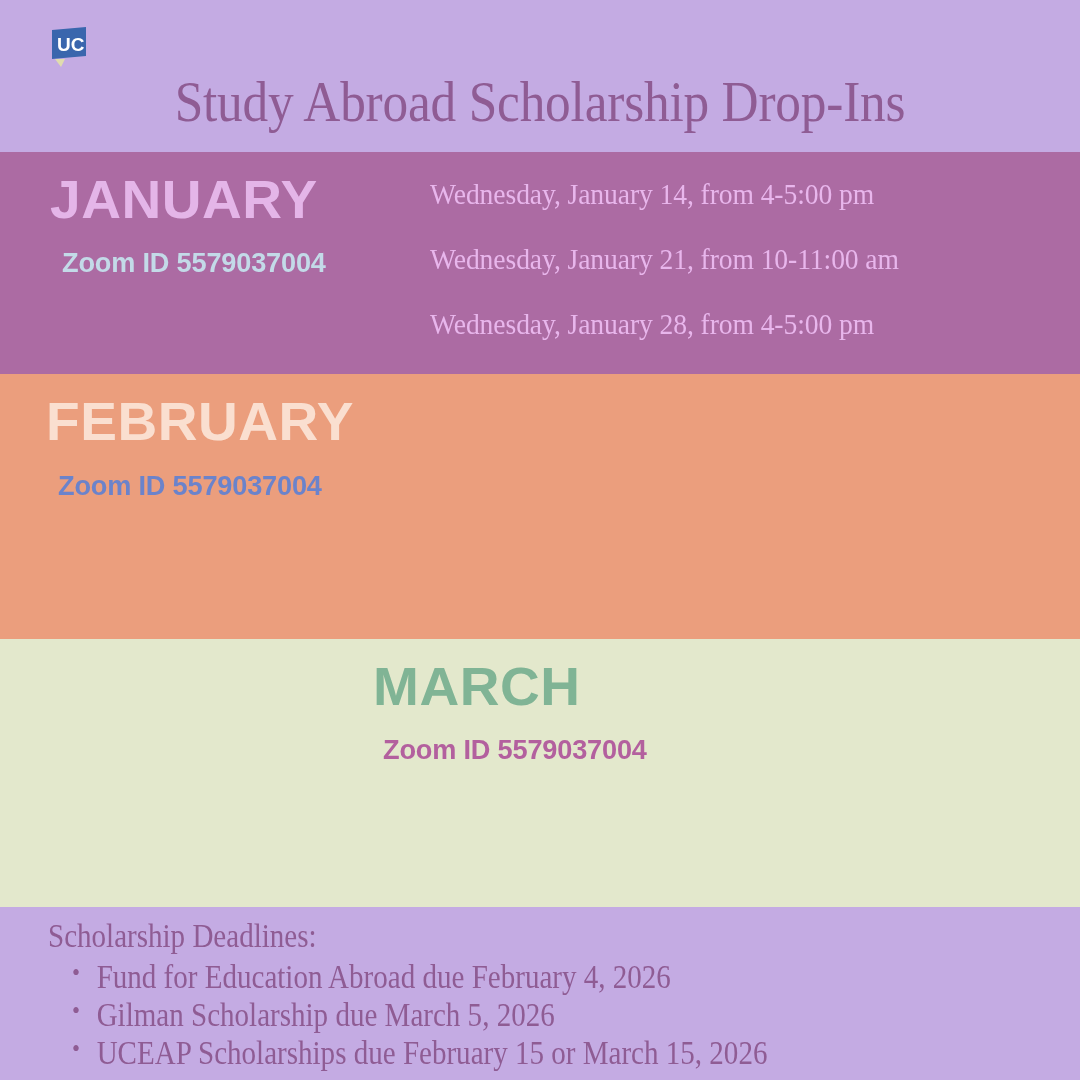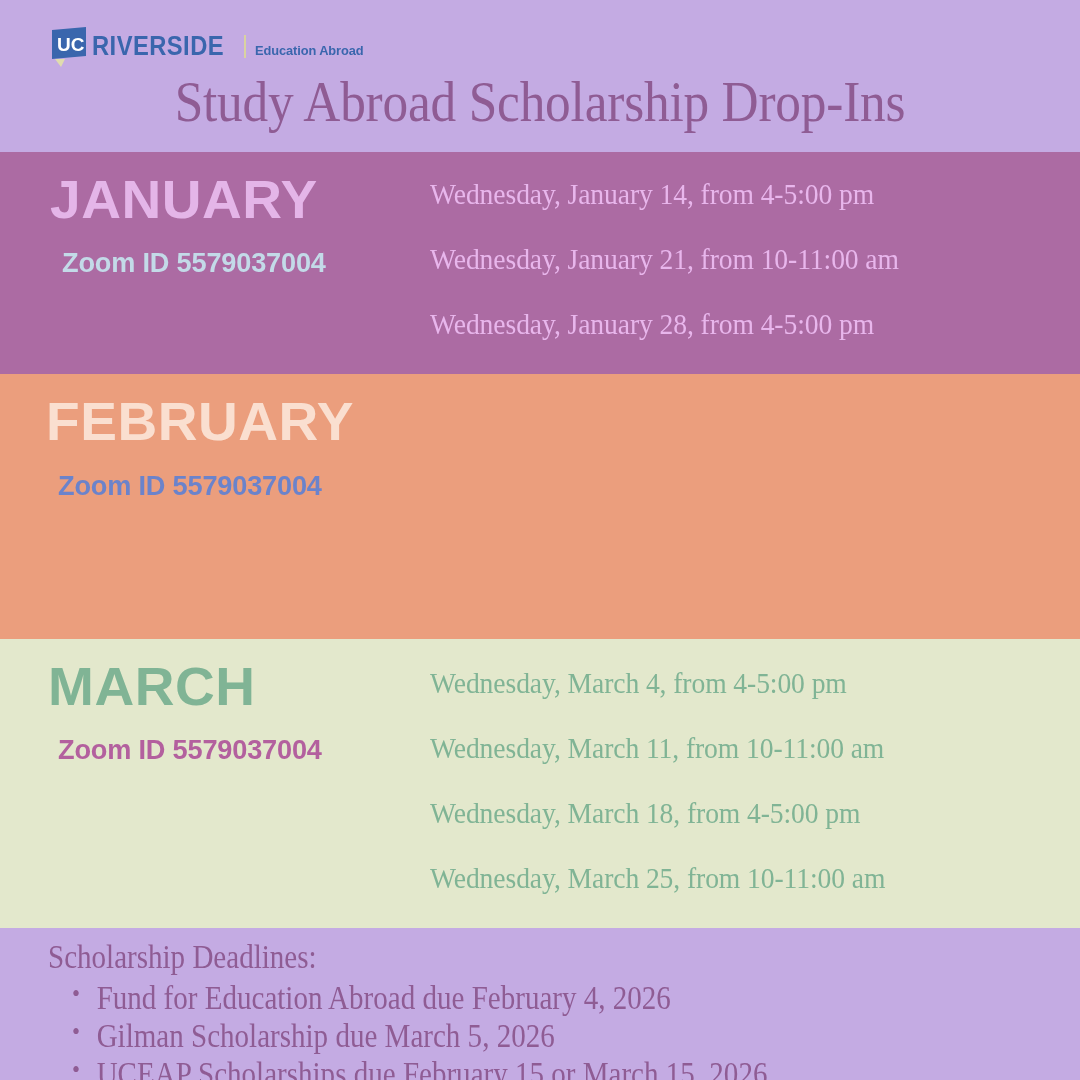--- a/index.html
+++ b/index.html
@@ -38,20 +38,21 @@
     top: 26px;
     display: flex;
     align-items: flex-start;
     height: 40px;
   }
 
   .logo-mark {
     position: relative;
     width: 44px;
     height: 44px;
+    margin-right: 7px;
     flex: 0 0 44px;
   }
 
   .logo-mark svg { display: block; }
 
   .logo-wordmark {
     display: flex;
     align-items: baseline;
     padding-top: 5px;
   }
@@ -250,25 +251,20 @@
   <div class="header">
 
     <div class="logo">
       <div class="logo-mark">
         <svg width="44" height="44" viewBox="0 0 44 44" aria-hidden="true">
           <polygon points="7,33 17,33 13,41" fill="#e0dcae"></polygon>
           <polygon points="4,4 38,1 38,30 4,33" fill="#3a66ad"></polygon>
           <text x="9" y="25" font-family="Liberation Sans, sans-serif" font-size="19" font-weight="bold" fill="#ffffff">UC</text>
         </svg>
       </div>
-      <div class="logo-wordmark">
-        <span class="logo-riverside">RIVERSIDE</span>
-        <span class="logo-divider"></span>
-        <span class="logo-sub">Education Abroad</span>
-      </div>
     </div>
 
     <div class="poster-title">Study Abroad Scholarship Drop-Ins</div>
   </div>
 
   <div class="band band-jan">
     <div class="band-left">
       <div class="month-name">JANUARY</div>
       <div class="zoom-id">Zoom ID 5579037004</div>
     </div>
@@ -283,26 +279,20 @@
     <div class="band-left">
       <div class="month-name">FEBRUARY</div>
       <div class="zoom-id">Zoom ID 5579037004</div>
     </div>
   </div>
 
   <div class="band band-mar">
     <div class="band-left">
       <div class="month-name">MARCH</div>
       <div class="zoom-id">Zoom ID 5579037004</div>
-    </div>
-    <div class="band-right">
-      <div class="date-line">Wednesday, March 4,  from 4-5:00 pm</div>
-      <div class="date-line">Wednesday, March 11,  from 10-11:00 am</div>
-      <div class="date-line">Wednesday, March 18, from 4-5:00 pm</div>
-      <div class="date-line">Wednesday, March 25,  from 10-11:00 am</div>
     </div>
   </div>
 
   <div class="footer">
     <div class="footer-heading">Scholarship Deadlines:</div>
     <ul class="footer-list">
       <li>Fund for Education Abroad due February 4, 2026</li>
       <li>Gilman Scholarship due March 5, 2026</li>
       <li>UCEAP Scholarships due February 15 or March 15, 2026</li>
 

